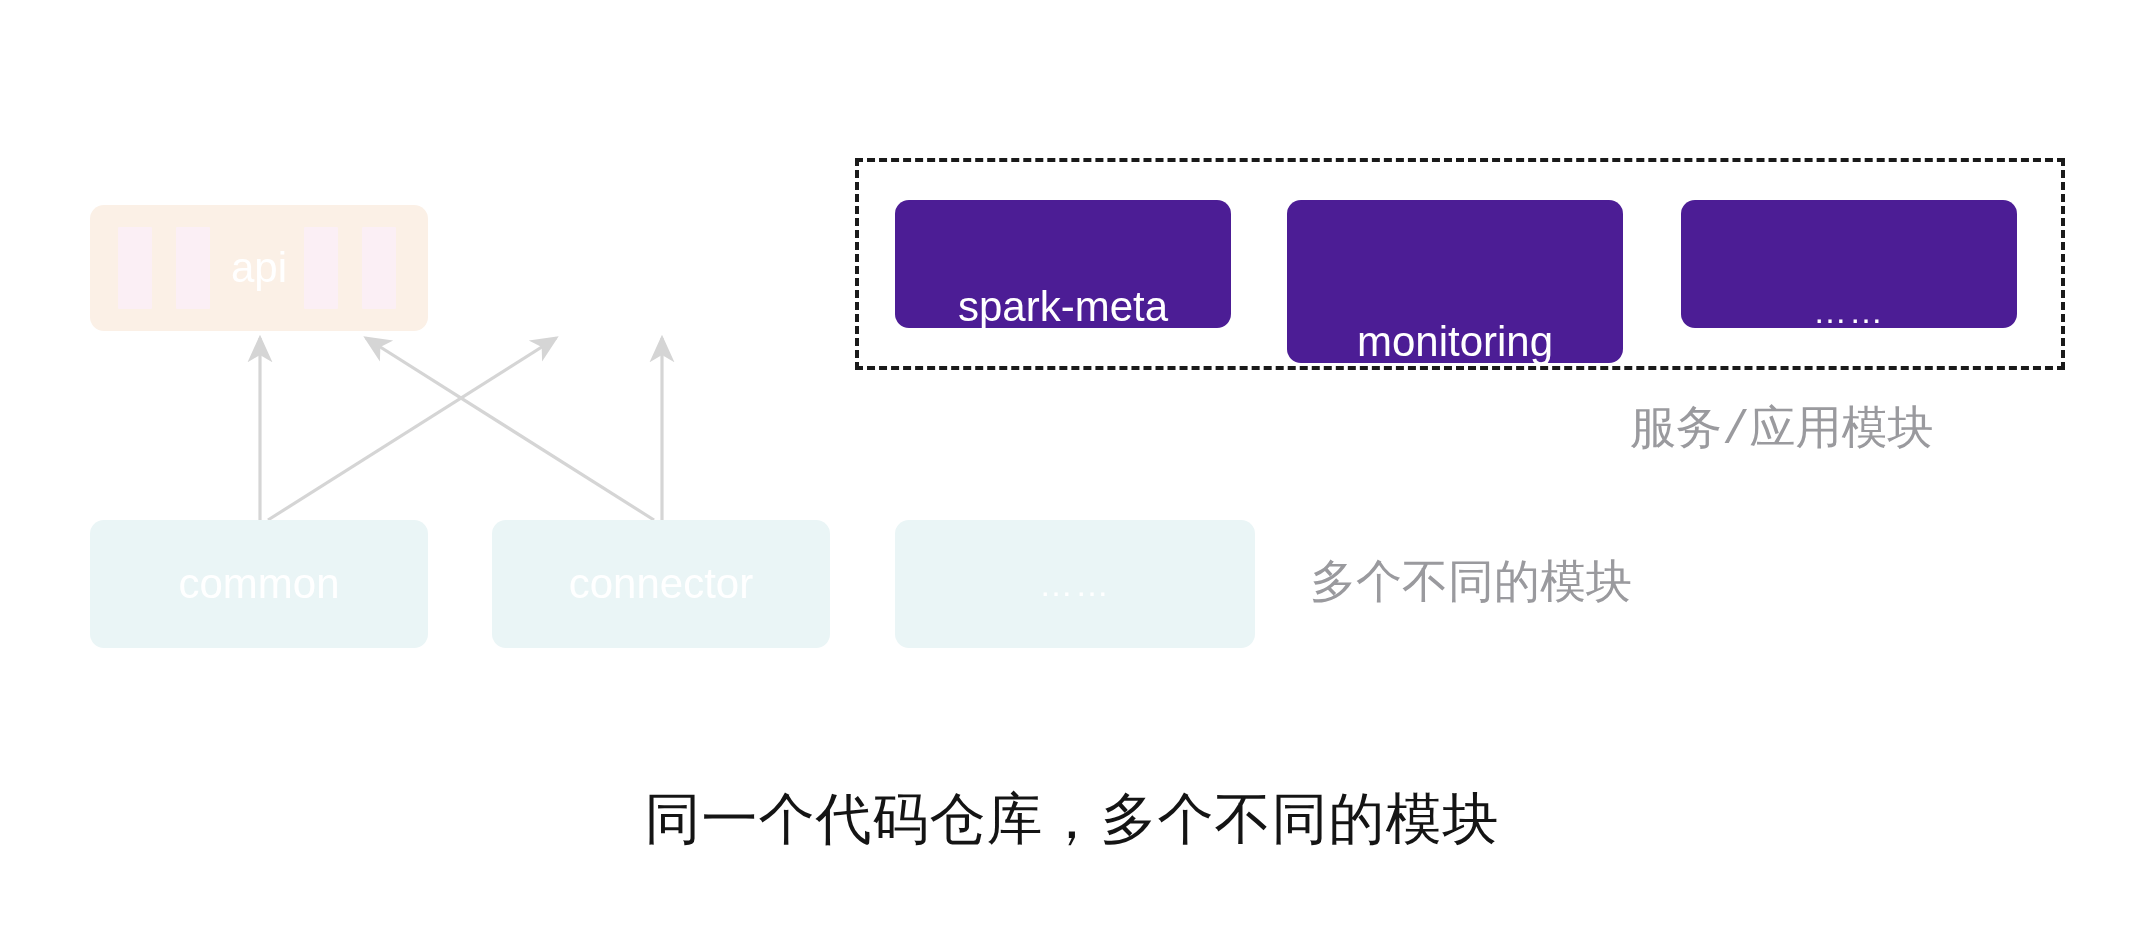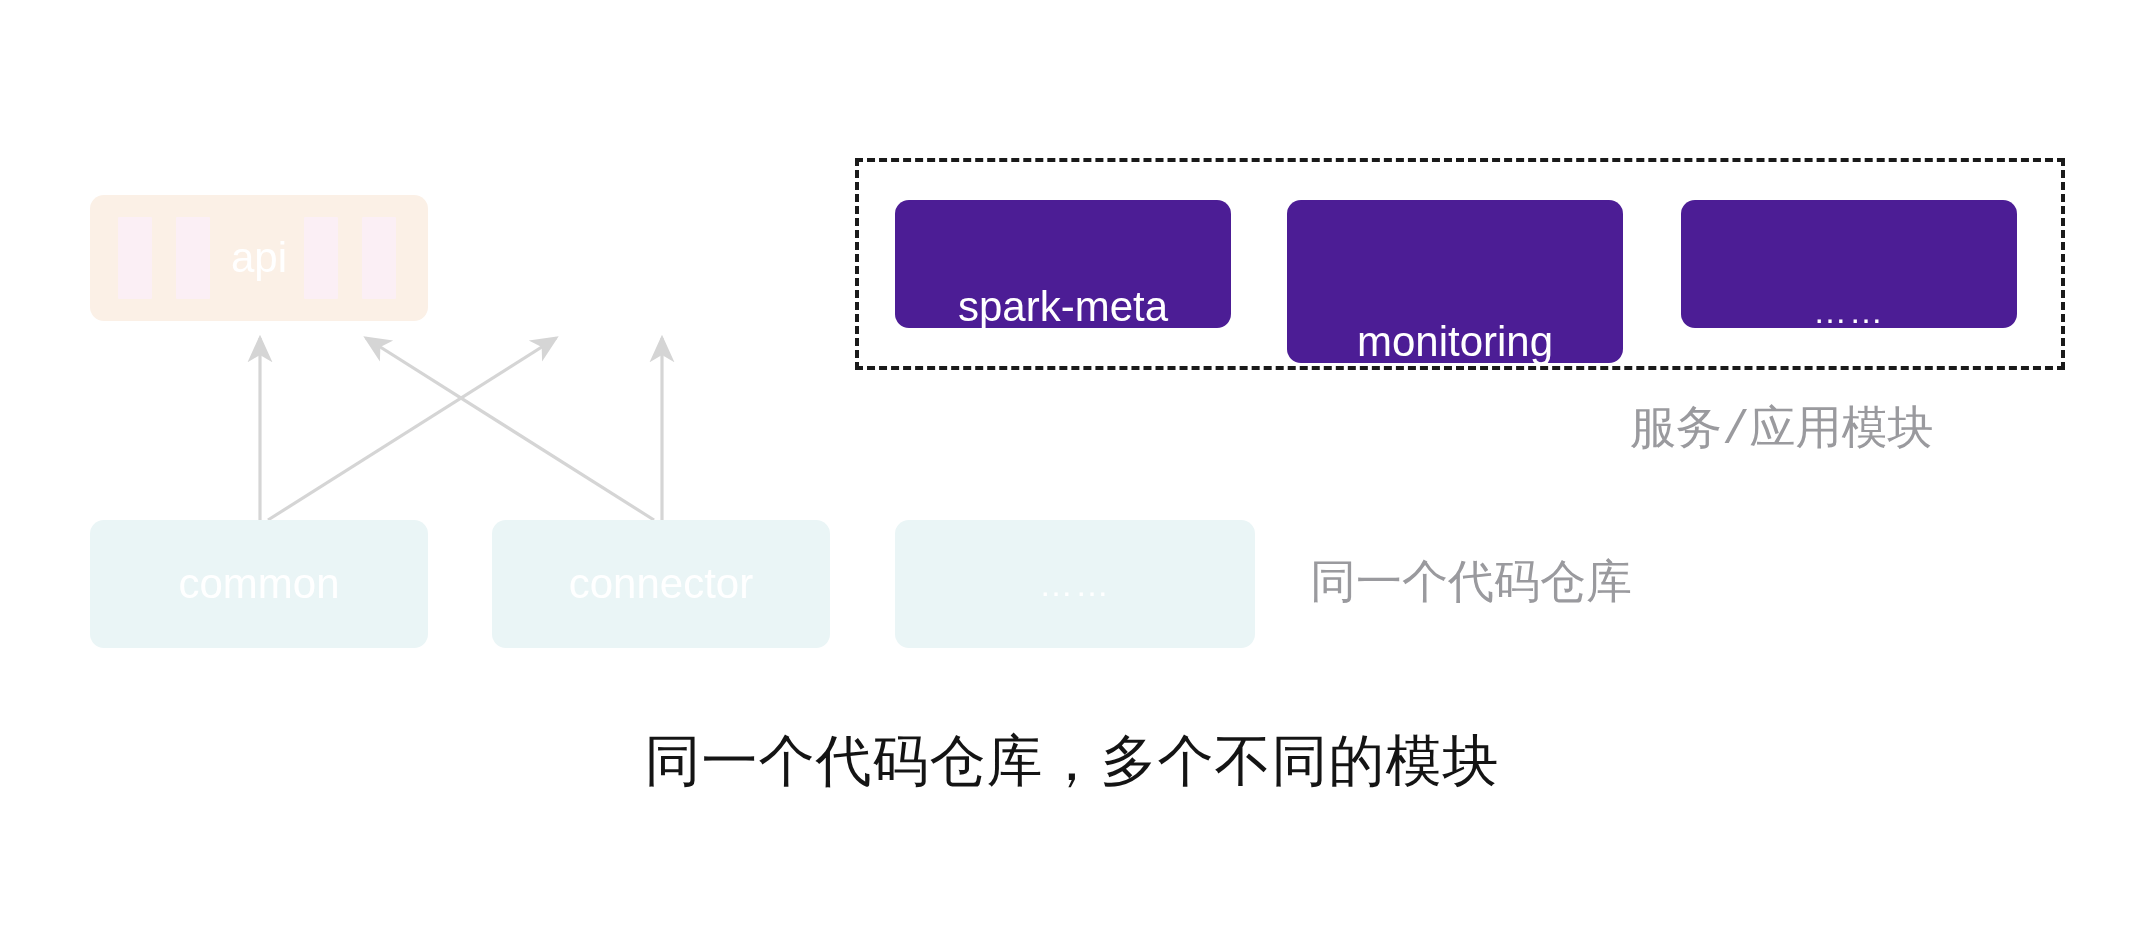--- a/index.html
+++ b/index.html
@@ -128,21 +128,21 @@
     <g id="edge-group" stroke="#D5D5D5" stroke-width="3.2" fill="none" marker-end="url(#arrowhead)">
         <line x1="260" y1="520" x2="260" y2="338"></line>
         <line x1="662" y1="520" x2="662" y2="338"></line>
         <line x1="268" y1="520" x2="556" y2="338"></line>
         <line x1="654" y1="520" x2="366" y2="338"></line>
       </g>
   </svg>
 
   <div id="service-group-frame" style="left: 855px; top: 158px; width: 1210px; height: 212px;"></div>
 
-  <div class="node peach" id="node-api" style="left: 90px; top: 195px; width: 338px; height: 126px;">
+  <div class="node peach" id="node-api" style="left: 90px; top: 205px; width: 338px; height: 126px;">
     <span class="stripe" style="left: 28px; width: 34px;"></span>
     <span class="stripe" style="left: 86px; width: 34px;"></span>
     <span class="stripe" style="left: 214px; width: 34px;"></span>
     <span class="stripe" style="left: 272px; width: 34px;"></span>
     <span>api</span>
   </div>
 
 
   <div class="node orange" id="node-spark-meta" style="left: 895px; top: 200px; width: 336px; height: 128px;">
     <span>spark-meta</span>
@@ -163,17 +163,17 @@
   </div>
 
   <div class="node cyan" id="node-connector" style="left: 492px; top: 520px; width: 338px; height: 128px;">
     <span>connector</span>
   </div>
 
   <div class="node cyan" id="node-base-more" style="left: 895px; top: 520px; width: 360px; height: 128px;">
     <span class="dots">……</span>
   </div>
 
-  <div class="group-label" id="label-base-group" style="left: 1310px; top: 558px;">同一个代码仓库</div>
+  <div class="group-label" id="label-base-group" style="left: 1310px; top: 558px;">多个不同的模块</div>
 
-  <div id="caption" style="top: 724px;">同一个代码仓库，多个不同的模块</div>
+  <div id="caption" style="top: 782px;">同一个代码仓库，多个不同的模块</div>
 
 </div>
 
 </body></html>

